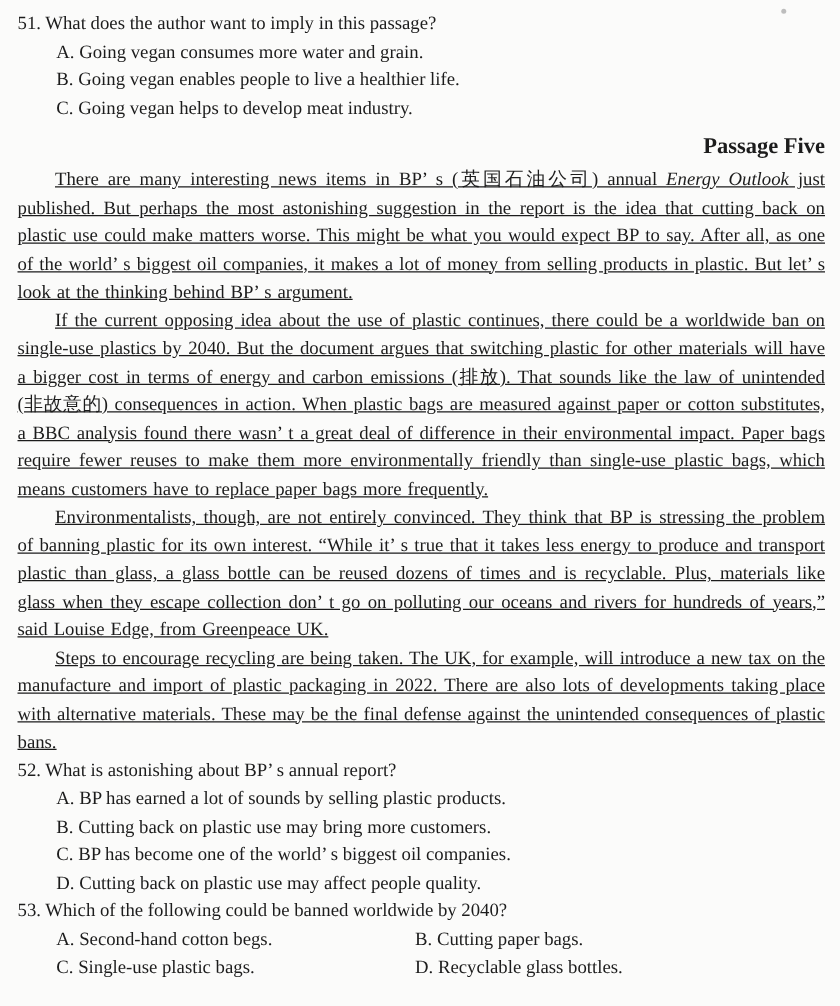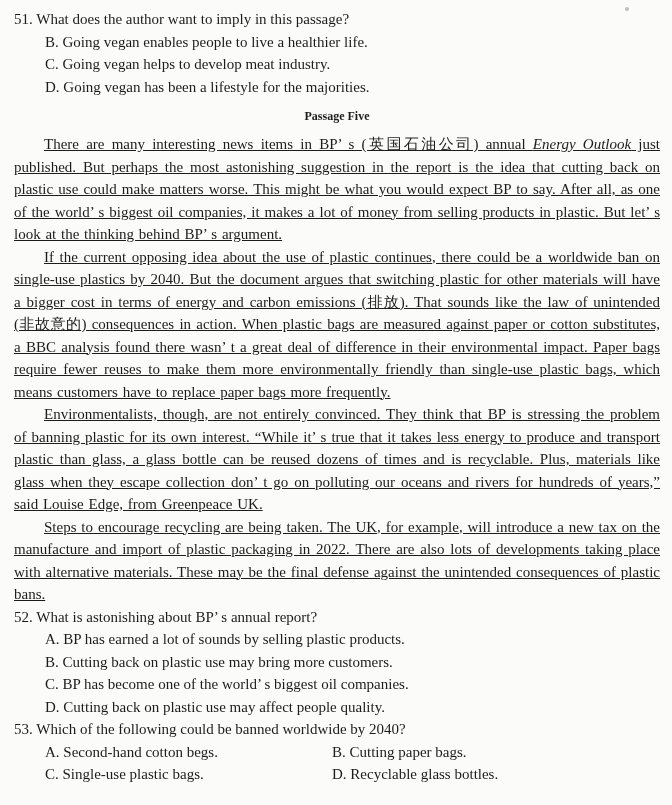--- a/index.html
+++ b/index.html
@@ -45,23 +45,23 @@
     padding-left: 31px;
   }
   .option {
     line-height: 22.5px;
   }
   .options-grid {
     display: grid;
     grid-template-columns: 287px auto;
   }
   .passage-title {
-    text-align: center;
+    text-align: right;
     font-weight: bold;
-    font-size: 12px;
+    font-size: 18px;
     margin: 7px 0 6px 0;
     line-height: 22px;
   }
   .para {
     margin: 0;
     text-align: justify;
     text-indent: 30px;
     line-height: 22.5px;
     word-spacing: 1px;
     text-decoration: underline;
@@ -72,23 +72,23 @@
 </style>
 </head>
 <body>
 
 <div class="page">
   <span class="speck"></span>
 
   <section class="q-block">
     <div class="q-stem"><span class="q-num">51.</span> <span>What does the author want to imply in this passage?</span></div>
     <div class="options">
+      <div class="option">A. Going vegan consumes more water and grain.</div>
       <div class="option">B. Going vegan enables people to live a healthier life.</div>
       <div class="option">C. Going vegan helps to develop meat industry.</div>
-      <div class="option">D. Going vegan has been a lifestyle for the majorities.</div>
     </div>
   </section>
 
   <h2 class="passage-title">Passage Five</h2>
 
   <p class="para"><span>There are many interesting news items in BP’ s (英国石油公司) annual </span><em class="pub">Energy Outlook</em><span> just published. But perhaps the most astonishing suggestion in the report is the idea that cutting back on plastic use could make matters worse. This might be what you would expect BP to say. After all, as one of the world’ s biggest oil companies, it makes a lot of money from selling products in plastic. But let’ s look at the thinking behind BP’ s argument.</span></p>
 
   <p class="para">If the current opposing idea about the use of plastic continues, there could be a worldwide ban on single-use plastics by 2040. But the document argues that switching plastic for other materials will have a bigger cost in terms of energy and carbon emissions (排放). That sounds like the law of unintended (非故意的) consequences in action. When plastic bags are measured against paper or cotton substitutes, a BBC analysis found there wasn’ t a great deal of difference in their environmental impact. Paper bags require fewer reuses to make them more environmentally friendly than single-use plastic bags, which means customers have to replace paper bags more frequently.</p>
 
   <p class="para">Environmentalists, though, are not entirely convinced. They think that BP is stressing the problem of banning plastic for its own interest. “While it’ s true that it takes less energy to produce and transport plastic than glass, a glass bottle can be reused dozens of times and is recyclable. Plus, materials like glass when they escape collection don’ t go on polluting our oceans and rivers for hundreds of years,” said Louise Edge, from Greenpeace UK.</p>

